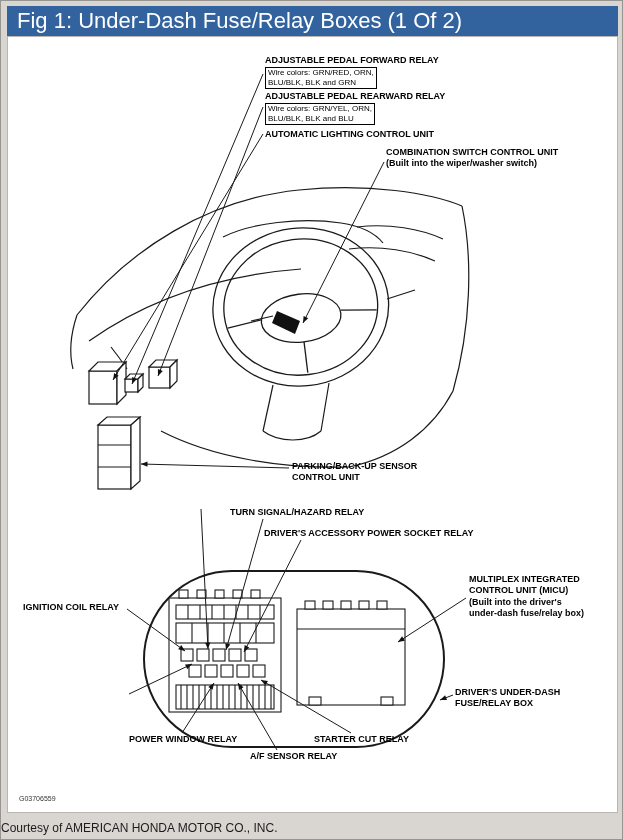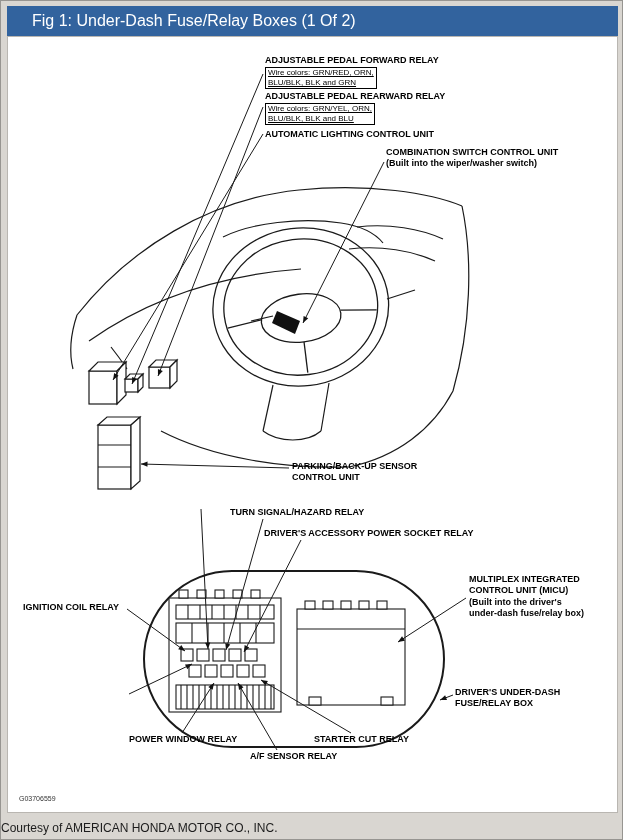--- a/index.html
+++ b/index.html
@@ -1,26 +1,26 @@
 <!DOCTYPE html>
 <html><head>
 <meta charset="utf-8">
 <style>
   html,body{margin:0;padding:0;background:#bdbab5;}
   .page{position:relative;width:623px;height:840px;background:#d9d6d1;border:1px solid #979591;
         font-family:"Liberation Sans",sans-serif;overflow:hidden;box-sizing:border-box;}
   .titlebar{position:absolute;left:6px;top:5px;width:611px;height:30px;background:#32639e;
-            color:#fff;font-size:16px;line-height:30px;padding-left:25px;box-sizing:border-box;
+            color:#fff;font-size:22px;line-height:30px;padding-left:10px;box-sizing:border-box;
             white-space:nowrap;overflow:hidden;}
   .content{position:absolute;left:6px;top:35px;width:611px;height:777px;background:#fff;
            border:1px solid #b9b6b1;box-sizing:border-box;}
   .dsvg{position:absolute;left:0;top:0;width:623px;height:840px;}
   .callout{position:absolute;font:bold 9px/1.25 "Liberation Sans",sans-serif;color:#000;white-space:nowrap;}
   .wirebox{display:inline-block;border:1px solid #000;font-weight:normal;font-size:8px;
-           line-height:1.25;padding:0 2px;margin-top:1px;background:#fff;text-decoration:underline;}
+           line-height:1.25;padding:0 2px;margin-top:1px;background:#fff;}
   .figcode{position:absolute;left:18px;top:794px;font:7px "Liberation Sans",sans-serif;color:#333;}
   .courtesy{position:absolute;left:0;top:820px;width:623px;text-align:left;
             font:12px "Liberation Sans",sans-serif;color:#1c1c1c;}
 </style>
 </head>
 <body>
 
 <div class="page">
 
   <div class="titlebar">

